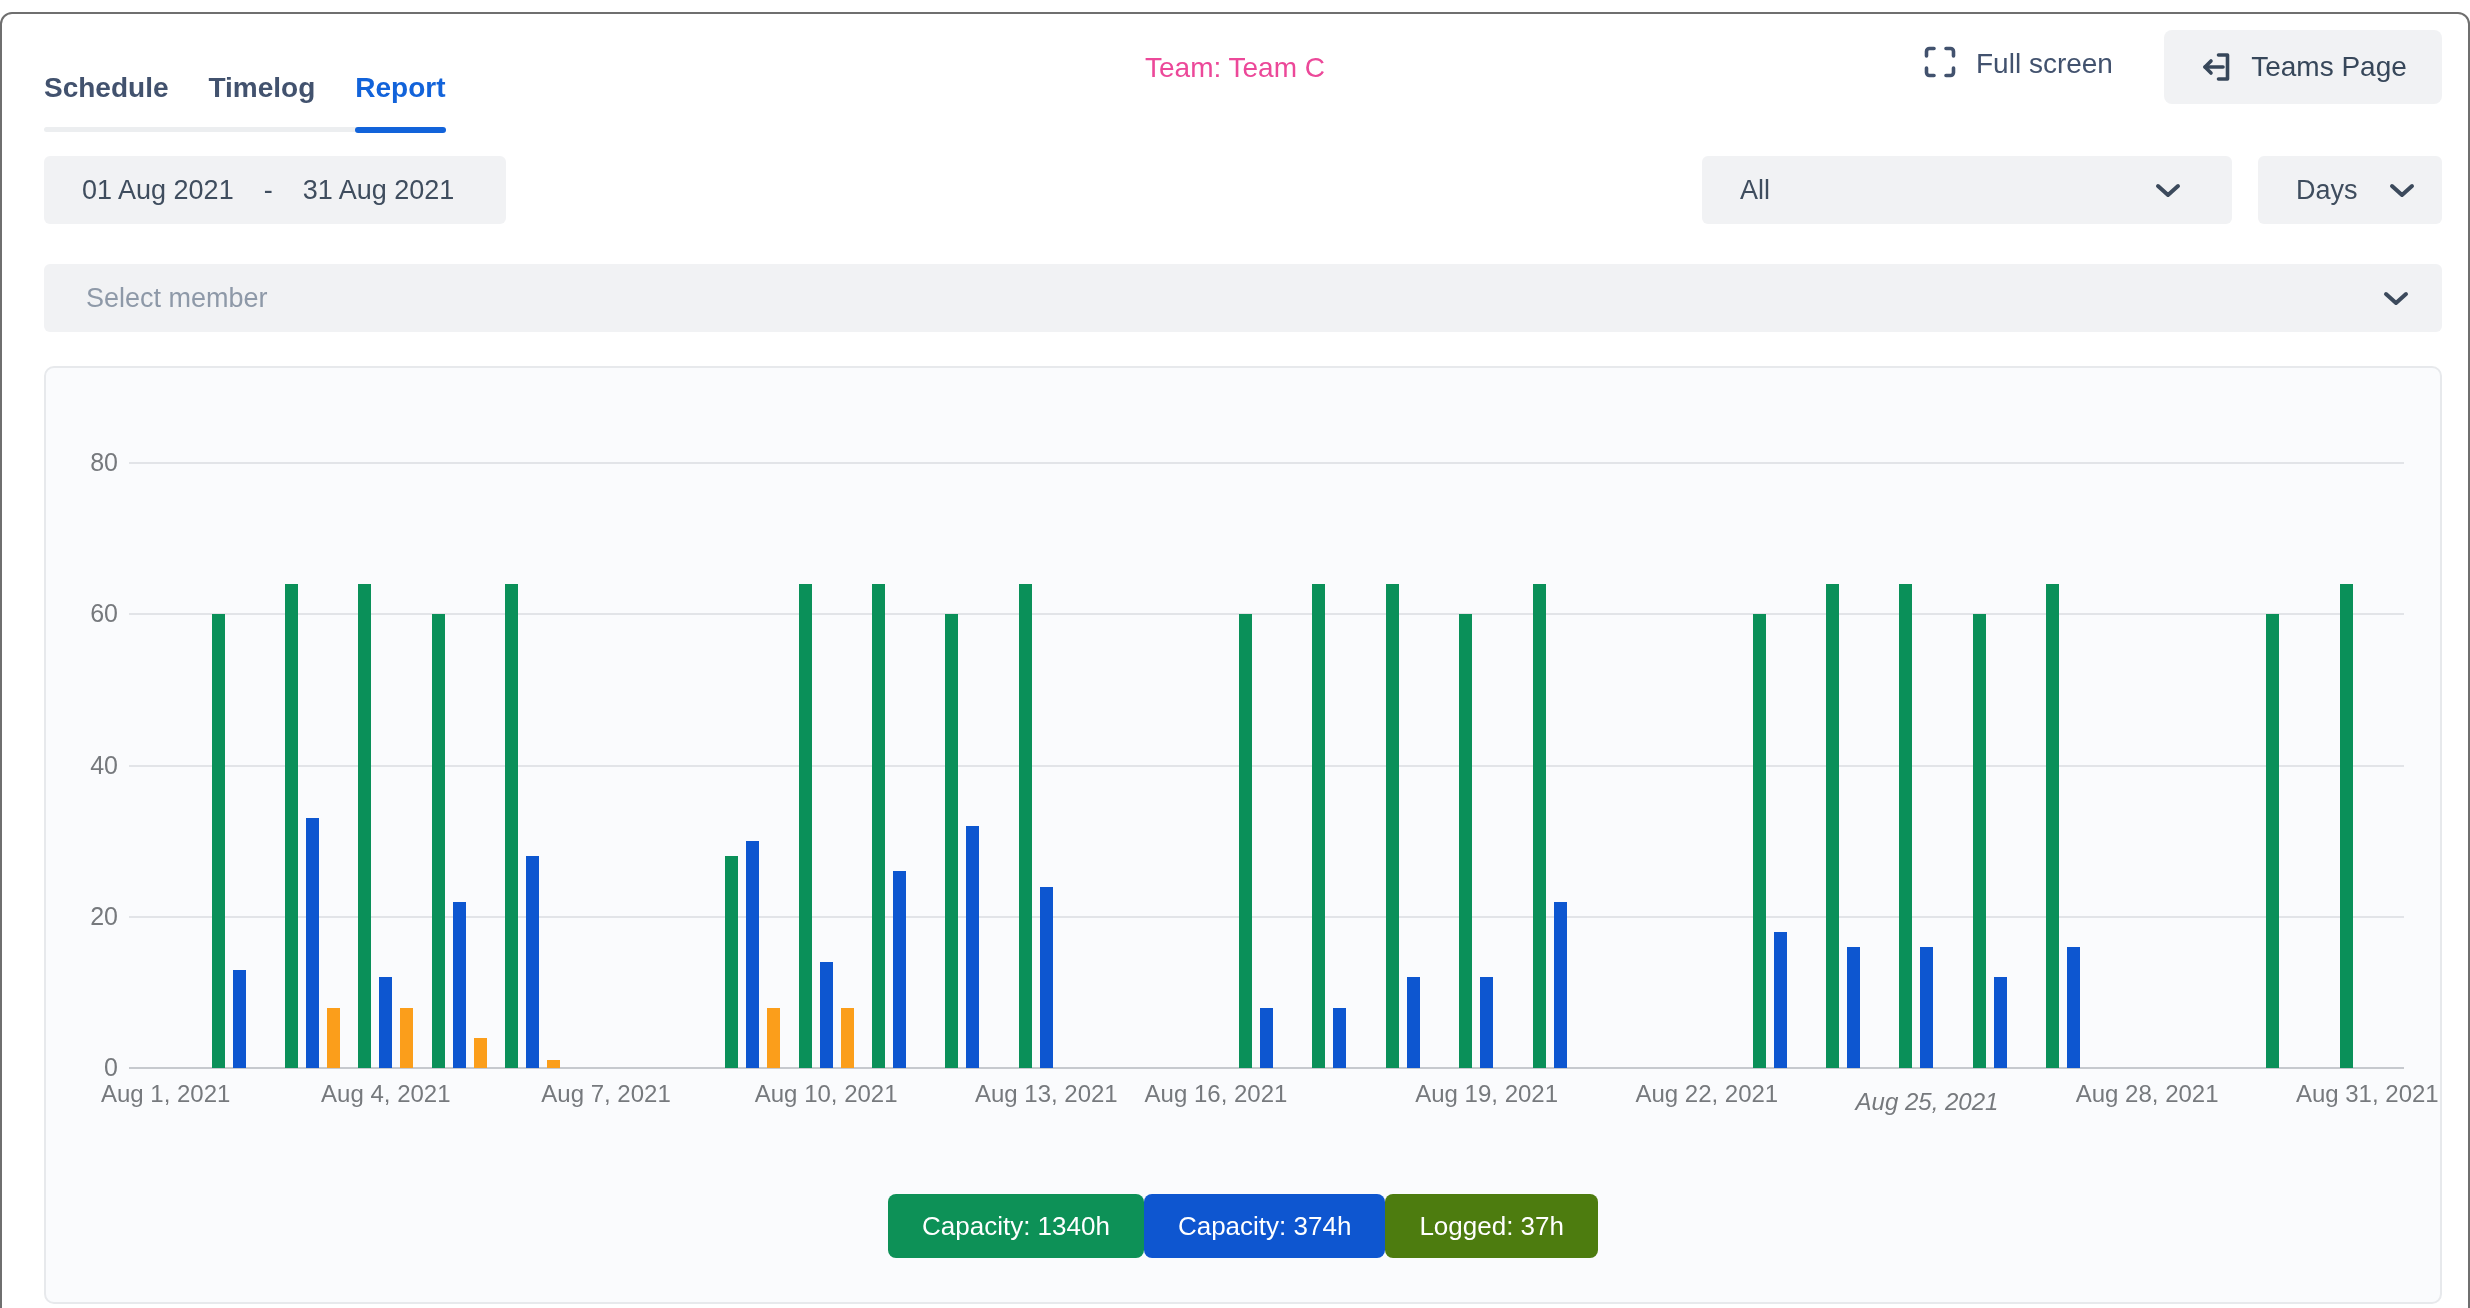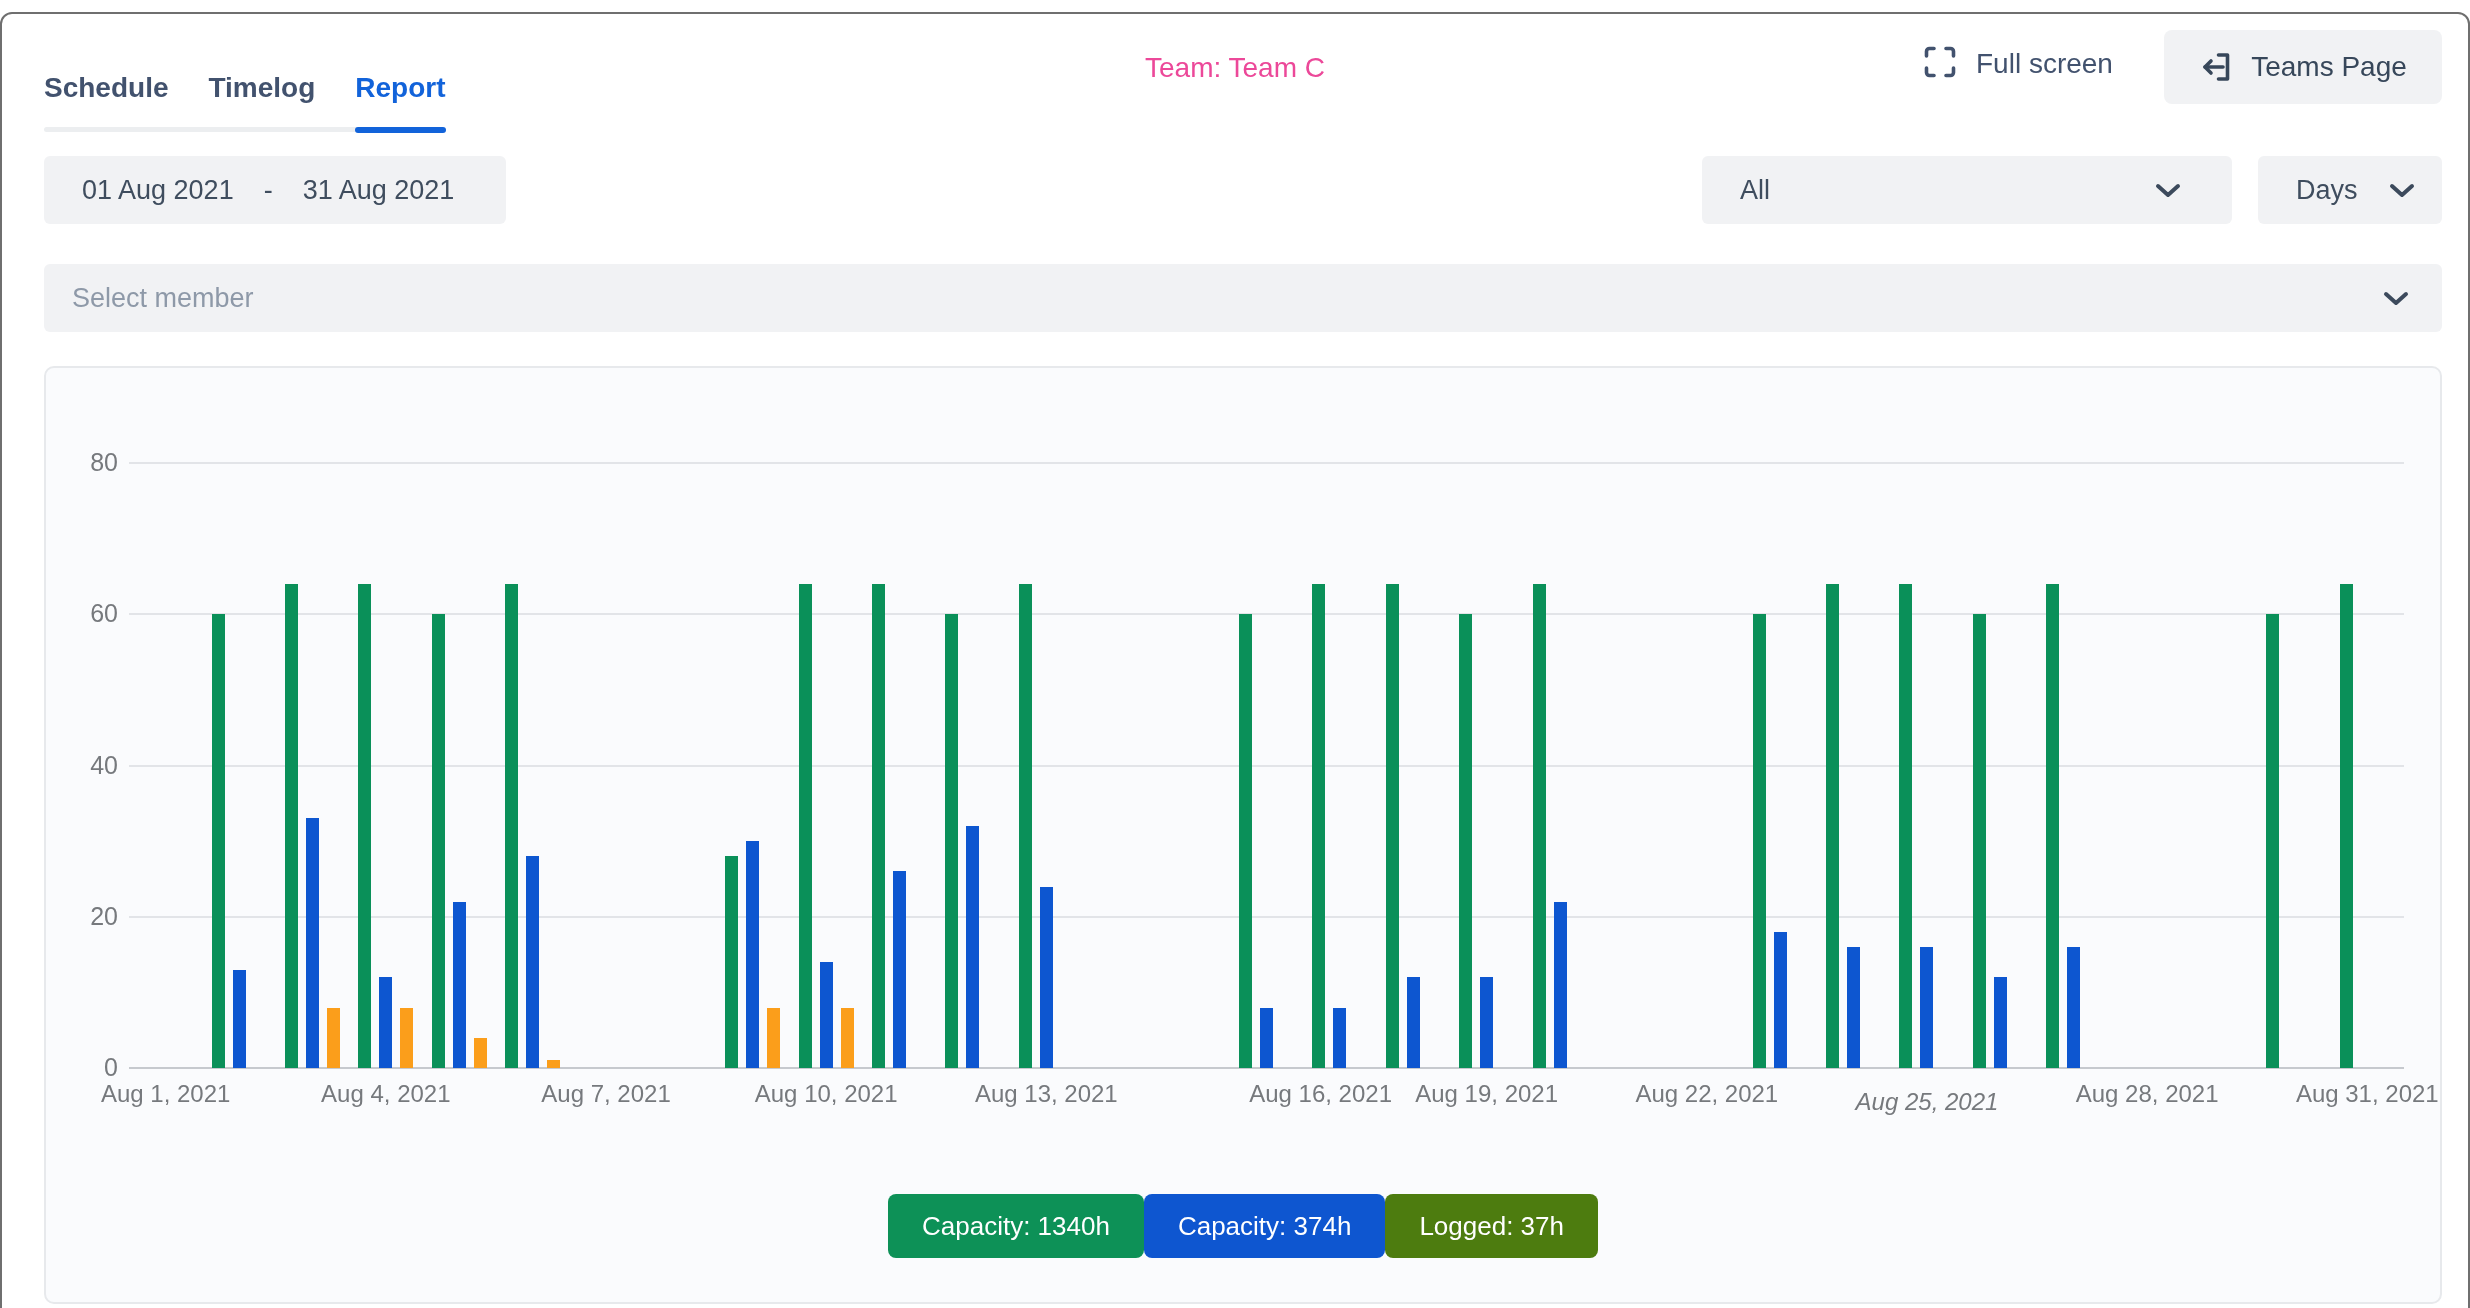--- a/index.html
+++ b/index.html
@@ -32,21 +32,21 @@
          background:#f1f2f4; border-radius:6px; display:flex; align-items:center;
          padding-left:38px; font-size:27px; color:#3f4d5e; cursor:pointer; }
   .daterange .sep { margin:0 30px; }
   .select-box { position:absolute; background:#f1f2f4; border-radius:6px; height:68px;
          display:flex; align-items:center; font-size:27px; color:#3f4d5e; cursor:pointer; }
   .select-box .chev { position:absolute; }
   .box-all   { left:1700px; top:142px; width:530px; padding-left:38px; }
   .box-all   .chev { right:50px; top:27px; }
   .box-days  { left:2256px; top:142px; width:184px; padding-left:38px; }
   .box-days  .chev { right:26px; top:27px; }
-  .box-member{ left:42px; top:250px; width:2398px; padding-left:28px; color:#8e99a8; }
+  .box-member{ left:42px; top:250px; width:2398px; padding-left:42px; color:#8e99a8; }
   .box-member .chev { right:32px; top:27px; }
   
   .panel { position:absolute; left:42px; top:352px; width:2398px; height:938px;
          background:#fafbfd; border:2px solid #e7e9ec; border-radius:10px; }
   .plot { position:absolute; left:0; top:0; width:100%; height:100%; }
   .gridline { position:absolute; height:2px; background:#e2e4e8; }
   .gridline.zero { background:#c6c9ce; }
   .ylab { position:absolute; left:0; width:72px; text-align:right; font-size:25px;
          color:#76797d; }
   .xlab { position:absolute; font-size:24px; color:#76797d; text-align:center;
@@ -166,21 +166,21 @@
         <div class="xlab" style="left: 680.177px; top: 712px;">Aug 10, 2021</div>
         <div class="bar" style="left: 826.065px; width: 13px; top: 216px; height: 484px; background: rgb(10, 144, 89);"></div>
         <div class="bar" style="left: 847.065px; width: 13px; top: 503.375px; height: 196.625px; background: rgb(13, 86, 208);"></div>
         <div class="bar" style="left: 899.452px; width: 13px; top: 246.25px; height: 453.75px; background: rgb(10, 144, 89);"></div>
         <div class="bar" style="left: 920.452px; width: 13px; top: 458px; height: 242px; background: rgb(13, 86, 208);"></div>
         <div class="bar" style="left: 972.839px; width: 13px; top: 216px; height: 484px; background: rgb(10, 144, 89);"></div>
         <div class="bar" style="left: 993.839px; width: 13px; top: 518.5px; height: 181.5px; background: rgb(13, 86, 208);"></div>
         <div class="xlab" style="left: 900.339px; top: 712px;">Aug 13, 2021</div>
         <div class="bar" style="left: 1193px; width: 13px; top: 246.25px; height: 453.75px; background: rgb(10, 144, 89);"></div>
         <div class="bar" style="left: 1214px; width: 13px; top: 639.5px; height: 60.5px; background: rgb(13, 86, 208);"></div>
-        <div class="xlab" style="left: 1146px; top: 712px; text-align: right;">Aug 16, 2021</div>
+        <div class="xlab" style="left: 1070px; top: 712px;">Aug 16, 2021</div>
         <div class="bar" style="left: 1266.39px; width: 13px; top: 216px; height: 484px; background: rgb(10, 144, 89);"></div>
         <div class="bar" style="left: 1287.39px; width: 13px; top: 639.5px; height: 60.5px; background: rgb(13, 86, 208);"></div>
         <div class="bar" style="left: 1339.77px; width: 13px; top: 216px; height: 484px; background: rgb(10, 144, 89);"></div>
         <div class="bar" style="left: 1360.77px; width: 13px; top: 609.25px; height: 90.75px; background: rgb(13, 86, 208);"></div>
         <div class="bar" style="left: 1413.16px; width: 13px; top: 246.25px; height: 453.75px; background: rgb(10, 144, 89);"></div>
         <div class="bar" style="left: 1434.16px; width: 13px; top: 609.25px; height: 90.75px; background: rgb(13, 86, 208);"></div>
         <div class="xlab" style="left: 1340.66px; top: 712px;">Aug 19, 2021</div>
         <div class="bar" style="left: 1486.55px; width: 13px; top: 216px; height: 484px; background: rgb(10, 144, 89);"></div>
         <div class="bar" style="left: 1507.55px; width: 13px; top: 533.625px; height: 166.375px; background: rgb(13, 86, 208);"></div>
         <div class="xlab" style="left: 1560.82px; top: 712px;">Aug 22, 2021</div>

